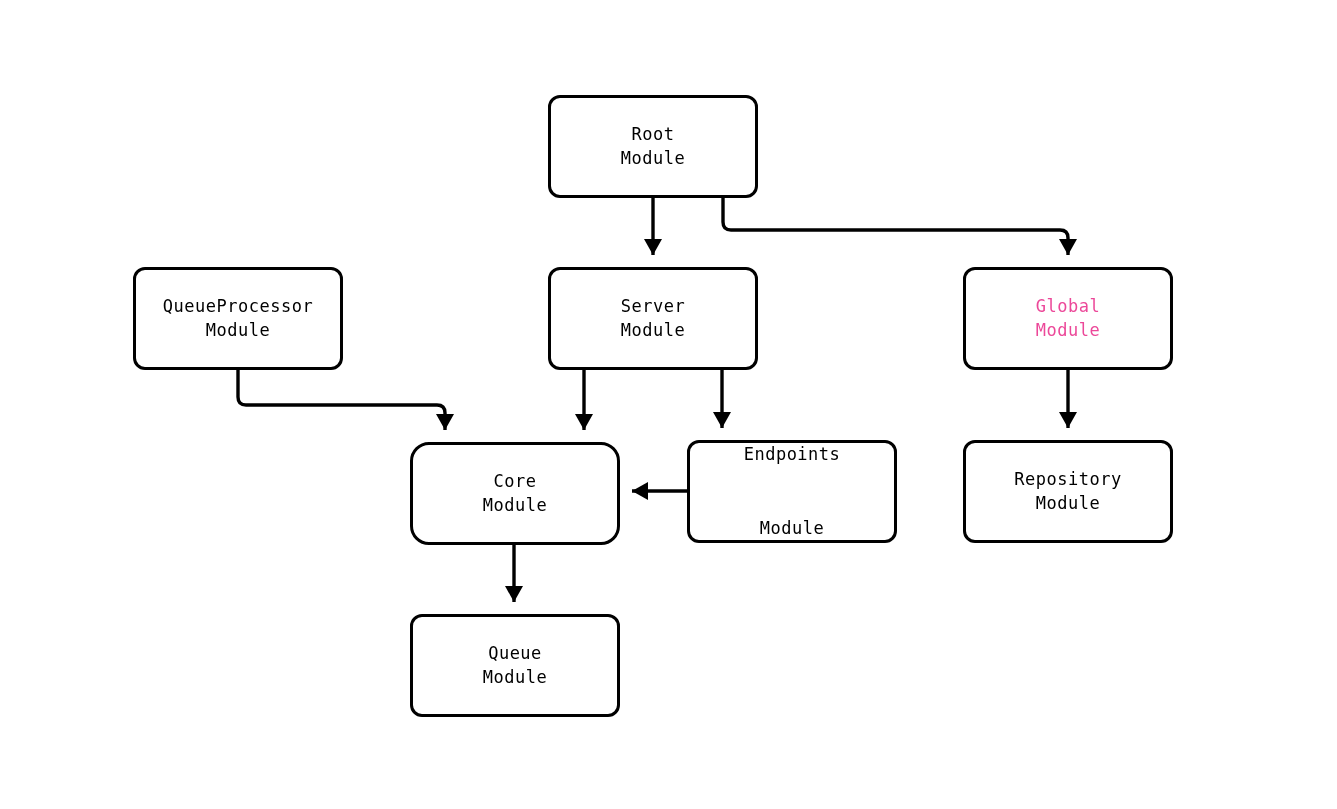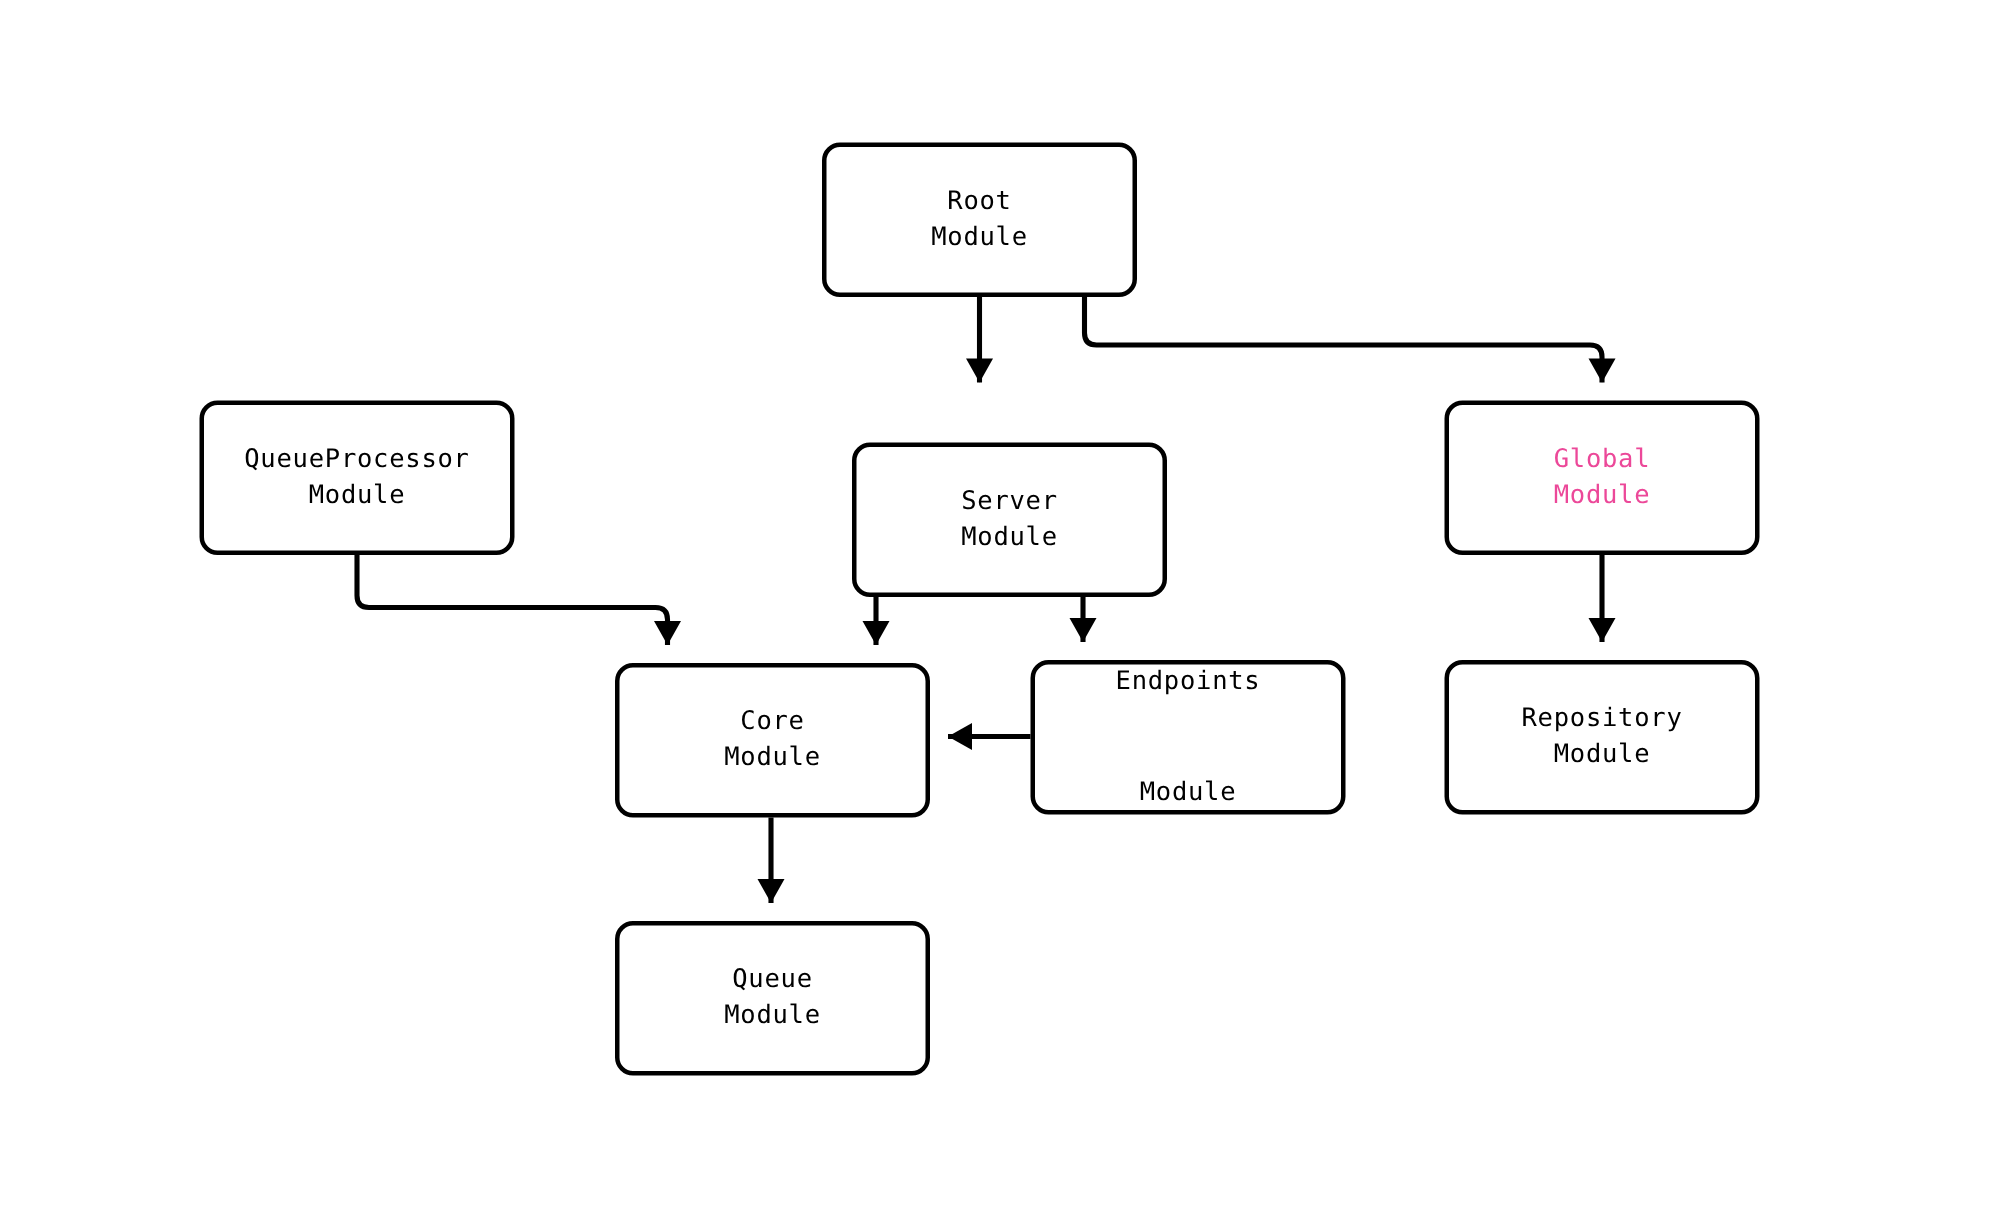--- a/index.html
+++ b/index.html
@@ -96,29 +96,29 @@
 
   <div id="nodes">
       <div class="node" style="left: 548px; top: 95px; width: 210px; height: 103px; border-color: rgb(0, 0, 0); background: rgb(255, 255, 255); color: rgb(0, 0, 0);">
         <span class="node-line">Root</span>
         <span class="node-line">Module</span>
       </div>
       <div class="node" style="left: 133px; top: 267px; width: 210px; height: 103px; border-color: rgb(0, 0, 0); background: rgb(255, 255, 255); color: rgb(0, 0, 0);">
         <span class="node-line">QueueProcessor</span>
         <span class="node-line">Module</span>
       </div>
-      <div class="node" style="left: 568px; top: 267px; width: 210px; height: 103px; border-color: rgb(0, 0, 0); background: rgb(255, 255, 255); color: rgb(0, 0, 0); margin-top: 28px;">
+      <div class="node" style="left: 548px; top: 267px; width: 210px; height: 103px; border-color: rgb(0, 0, 0); background: rgb(255, 255, 255); color: rgb(0, 0, 0);">
         <span class="node-line">Server</span>
         <span class="node-line">Module</span>
       </div>
       <div class="node" style="left: 963px; top: 267px; width: 210px; height: 103px; border-color: rgb(0, 0, 0); background: rgb(255, 255, 255); color: #ec4899;">
         <span class="node-line">Global</span>
         <span class="node-line">Module</span>
       </div>
-      <div class="node" style="left: 410px; top: 442px; width: 210px; height: 103px; border-color: rgb(0, 0, 0); background: rgb(255, 255, 255); color: rgb(0, 0, 0);">
+      <div class="node" style="left: 410px; top: 442px; width: 210px; height: 103px; border-color: rgb(0, 0, 0); background: rgb(255, 255, 255); color: rgb(0, 0, 0); border-radius: 19px;">
         <span class="node-line">Core</span>
         <span class="node-line">Module</span>
       </div>
       <div class="node" style="left: 687px; top: 440px; width: 210px; height: 103px; border-color: rgb(0, 0, 0); background: rgb(255, 255, 255); color: rgb(0, 0, 0); justify-content: space-between;">
         <span class="node-line">Endpoints</span>
         <span class="node-line">Module</span>
       </div>
       <div class="node" style="left: 963px; top: 440px; width: 210px; height: 103px; border-color: rgb(0, 0, 0); background: rgb(255, 255, 255); color: rgb(0, 0, 0);">
         <span class="node-line">Repository</span>
         <span class="node-line">Module</span>

